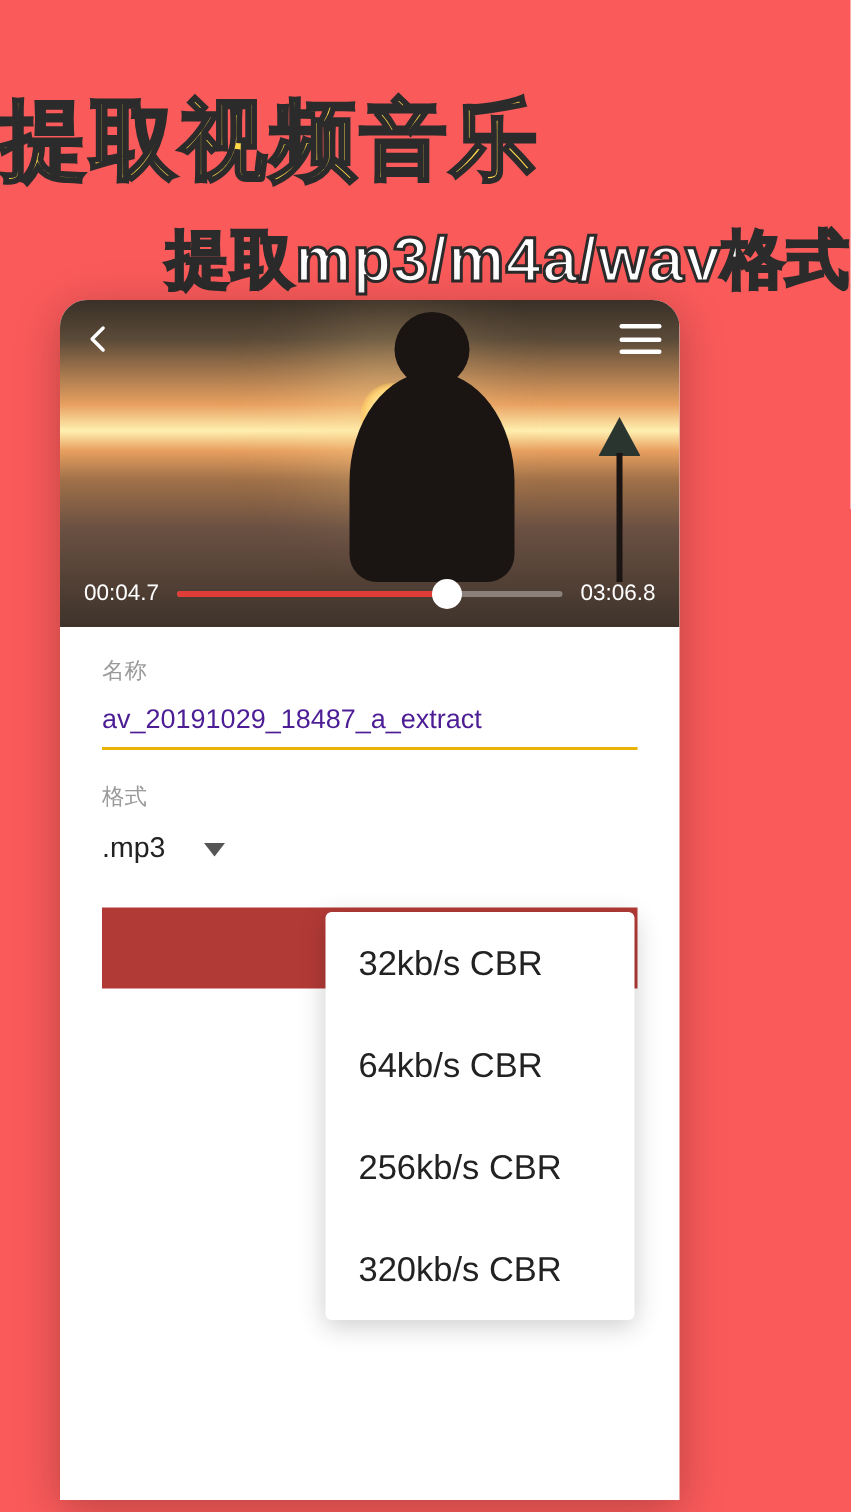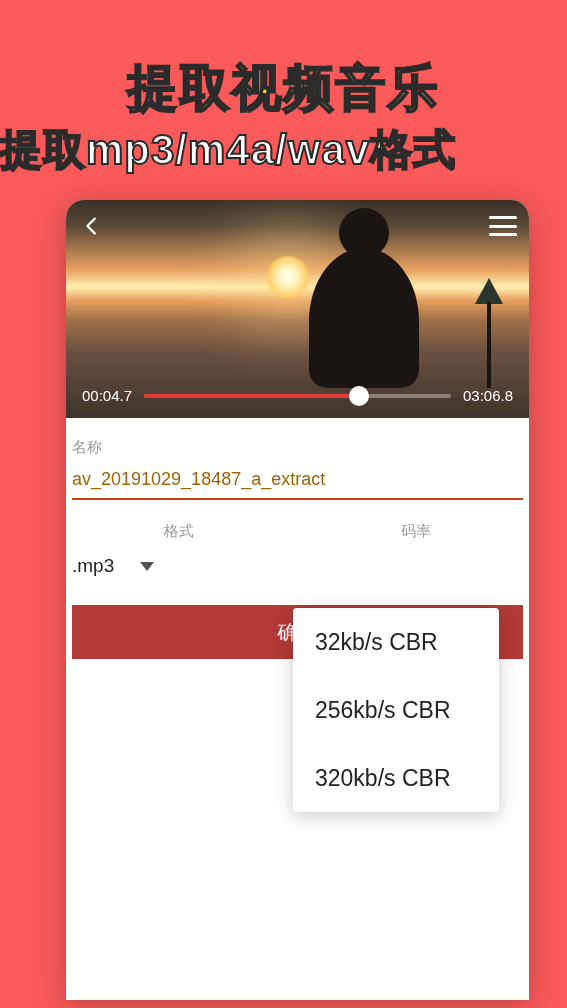--- a/index.html
+++ b/index.html
@@ -5,44 +5,44 @@
 * { margin: 0; padding: 0; box-sizing: border-box; }
 body {
   width: 567px;
   height: 1008px;
   background: #fa5a5a;
   font-family: -apple-system, "Helvetica Neue", Arial, sans-serif;
   overflow: hidden;
   position: relative;
 }
 .promo-title {
-  text-align: center;
+  text-align: left;
   margin-top: 55px;
-  font-size: 50px;
+  font-size: 58px;
   font-weight: 900;
   color: #ffd84a;
   letter-spacing: 2px;
   -webkit-text-stroke: 2px #2b2b2b;
   text-stroke: 2px #2b2b2b;
 }
 .promo-subtitle {
-  text-align: left;
-  margin-top: 0;
+  text-align: right;
+  margin-top: 12px;
   font-size: 42px;
   font-weight: 900;
   color: #ffffff;
   letter-spacing: 1px;
   -webkit-text-stroke: 2px #2b2b2b;
   text-stroke: 2px #2b2b2b;
 }
 .phone-frame {
   position: absolute;
-  left: 66px;
+  left: 40px;
   top: 200px;
-  width: 463px;
+  width: 413px;
   height: 800px;
   background: #ffffff;
   border-radius: 18px 18px 0 0;
   overflow: hidden;
   box-shadow: 0 6px 30px rgba(0,0,0,0.25);
 }
 .video-area {
   position: relative;
   width: 100%;
   height: 218px;
@@ -143,34 +143,34 @@
 .track-thumb {
   position: absolute;
   left: 70%;
   top: 50%;
   width: 20px;
   height: 20px;
   background: #fff;
   border-radius: 50%;
   transform: translate(-50%,-50%);
 }
-.form-area { padding: 20px 6px 0; }
+.form-area { padding: 20px 28px 0; }
 .field-label { color: #9a9a9a; font-size: 15px; margin-bottom: 8px; }
 .text-input {
   width: 100%;
   border: none;
-  border-bottom: 2px solid #c2410c;
+  border-bottom: 2px solid #eab308;
   font-size: 18px;
-  color: #a16207;
+  color: #4c1d95;
   padding: 4px 0 8px;
   outline: none;
   background: transparent;
 }
 .row { display: flex; gap: 24px; margin-top: 22px; }
-.col { flex: 1; text-align: center; }
+.col { flex: 1; }
 .select-display {
   display: flex;
   align-items: center;
   gap: 26px;
   font-size: 19px;
   color: #222;
   padding: 6px 0;
   cursor: pointer;
 }
 .caret {
@@ -254,26 +254,26 @@
 
     <div class="row">
       <div class="col">
         <div class="field-label">格式</div>
         <div class="select-display">
           <span>.mp3</span>
           <span class="caret"></span>
         </div>
       </div>
       <div class="col">
-        <div class="field-label">码率</div>
       </div>
     </div>
 
     <button class="confirm-btn">确定</button>
   </div>
 
   <div class="dropdown">
     <div class="dropdown-item">32kb/s CBR</div>
+    <div class="dropdown-item">64kb/s CBR</div>
     <div class="dropdown-item">256kb/s CBR</div>
     <div class="dropdown-item">320kb/s CBR</div>
   </div>
 
 </div>
 
 </body></html>

